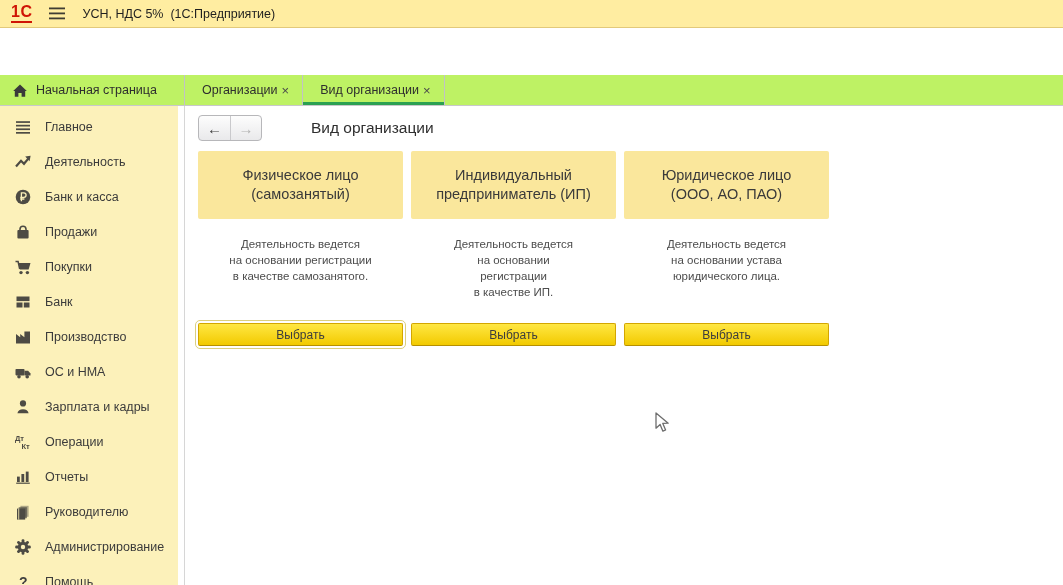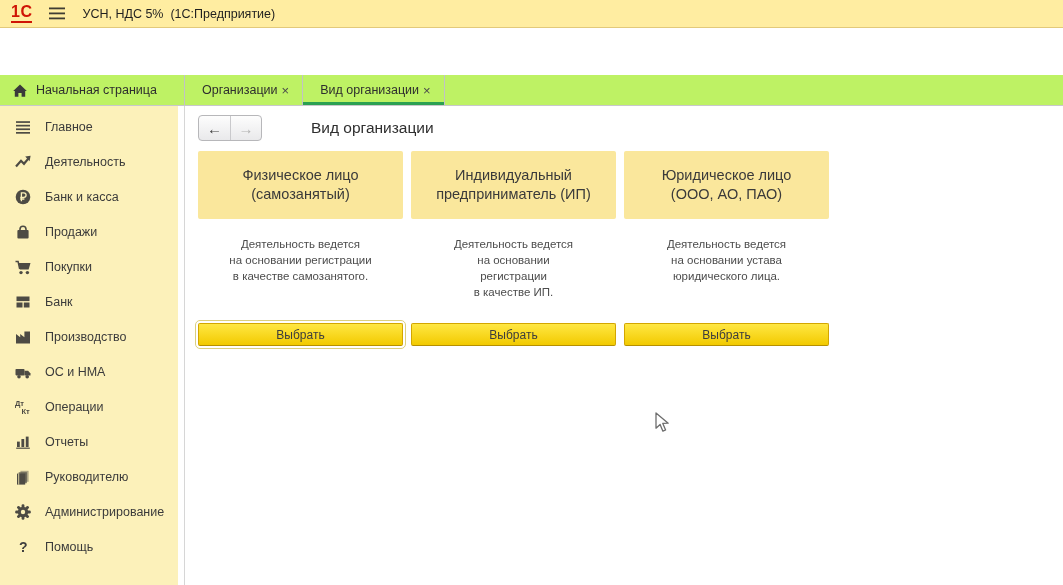--- a/index.html
+++ b/index.html
@@ -170,20 +170,31 @@
             <rect x="1.5" y="6" width="9" height="6.4" rx="0.8"></rect>
             <path d="M10.5,7.8 h3.6 l2.4,2.6 V12.4 h-6 z"></path>
             <circle cx="5" cy="13.8" r="1.8"></circle>
                 <circle cx="13.2" cy="13.8" r="1.8"></circle>
           </g>
             </svg>
         </span>
         <span class="lbl">ОС и НМА</span>
       </div>
 
+      <div class="side-item">
+        <span class="ic">
+          <svg width="18" height="18" viewBox="0 0 18 18">
+              <g fill="#4d4b44">
+            <circle cx="9" cy="5.4" r="3.1"></circle>
+            <path d="M3.4,15.2 a5.7 5 0 0 1 11.2,0 z"></path>
+          </g>
+            </svg>
+        </span>
+        <span class="lbl">Зарплата и кадры</span>
+      </div>
 
       <div class="side-item">
         <span class="ic">
           <svg width="18" height="18" viewBox="0 0 18 18">
             <text x="1" y="8" font-size="7.5" font-weight="bold" fill="#4d4b44" font-family="Liberation Sans, sans-serif">Дт</text>
             <text x="7.5" y="16" font-size="7.5" font-weight="bold" fill="#4d4b44" font-family="Liberation Sans, sans-serif">Кт</text>
           </svg>
         </span>
         <span class="lbl">Операции</span>
       </div>

